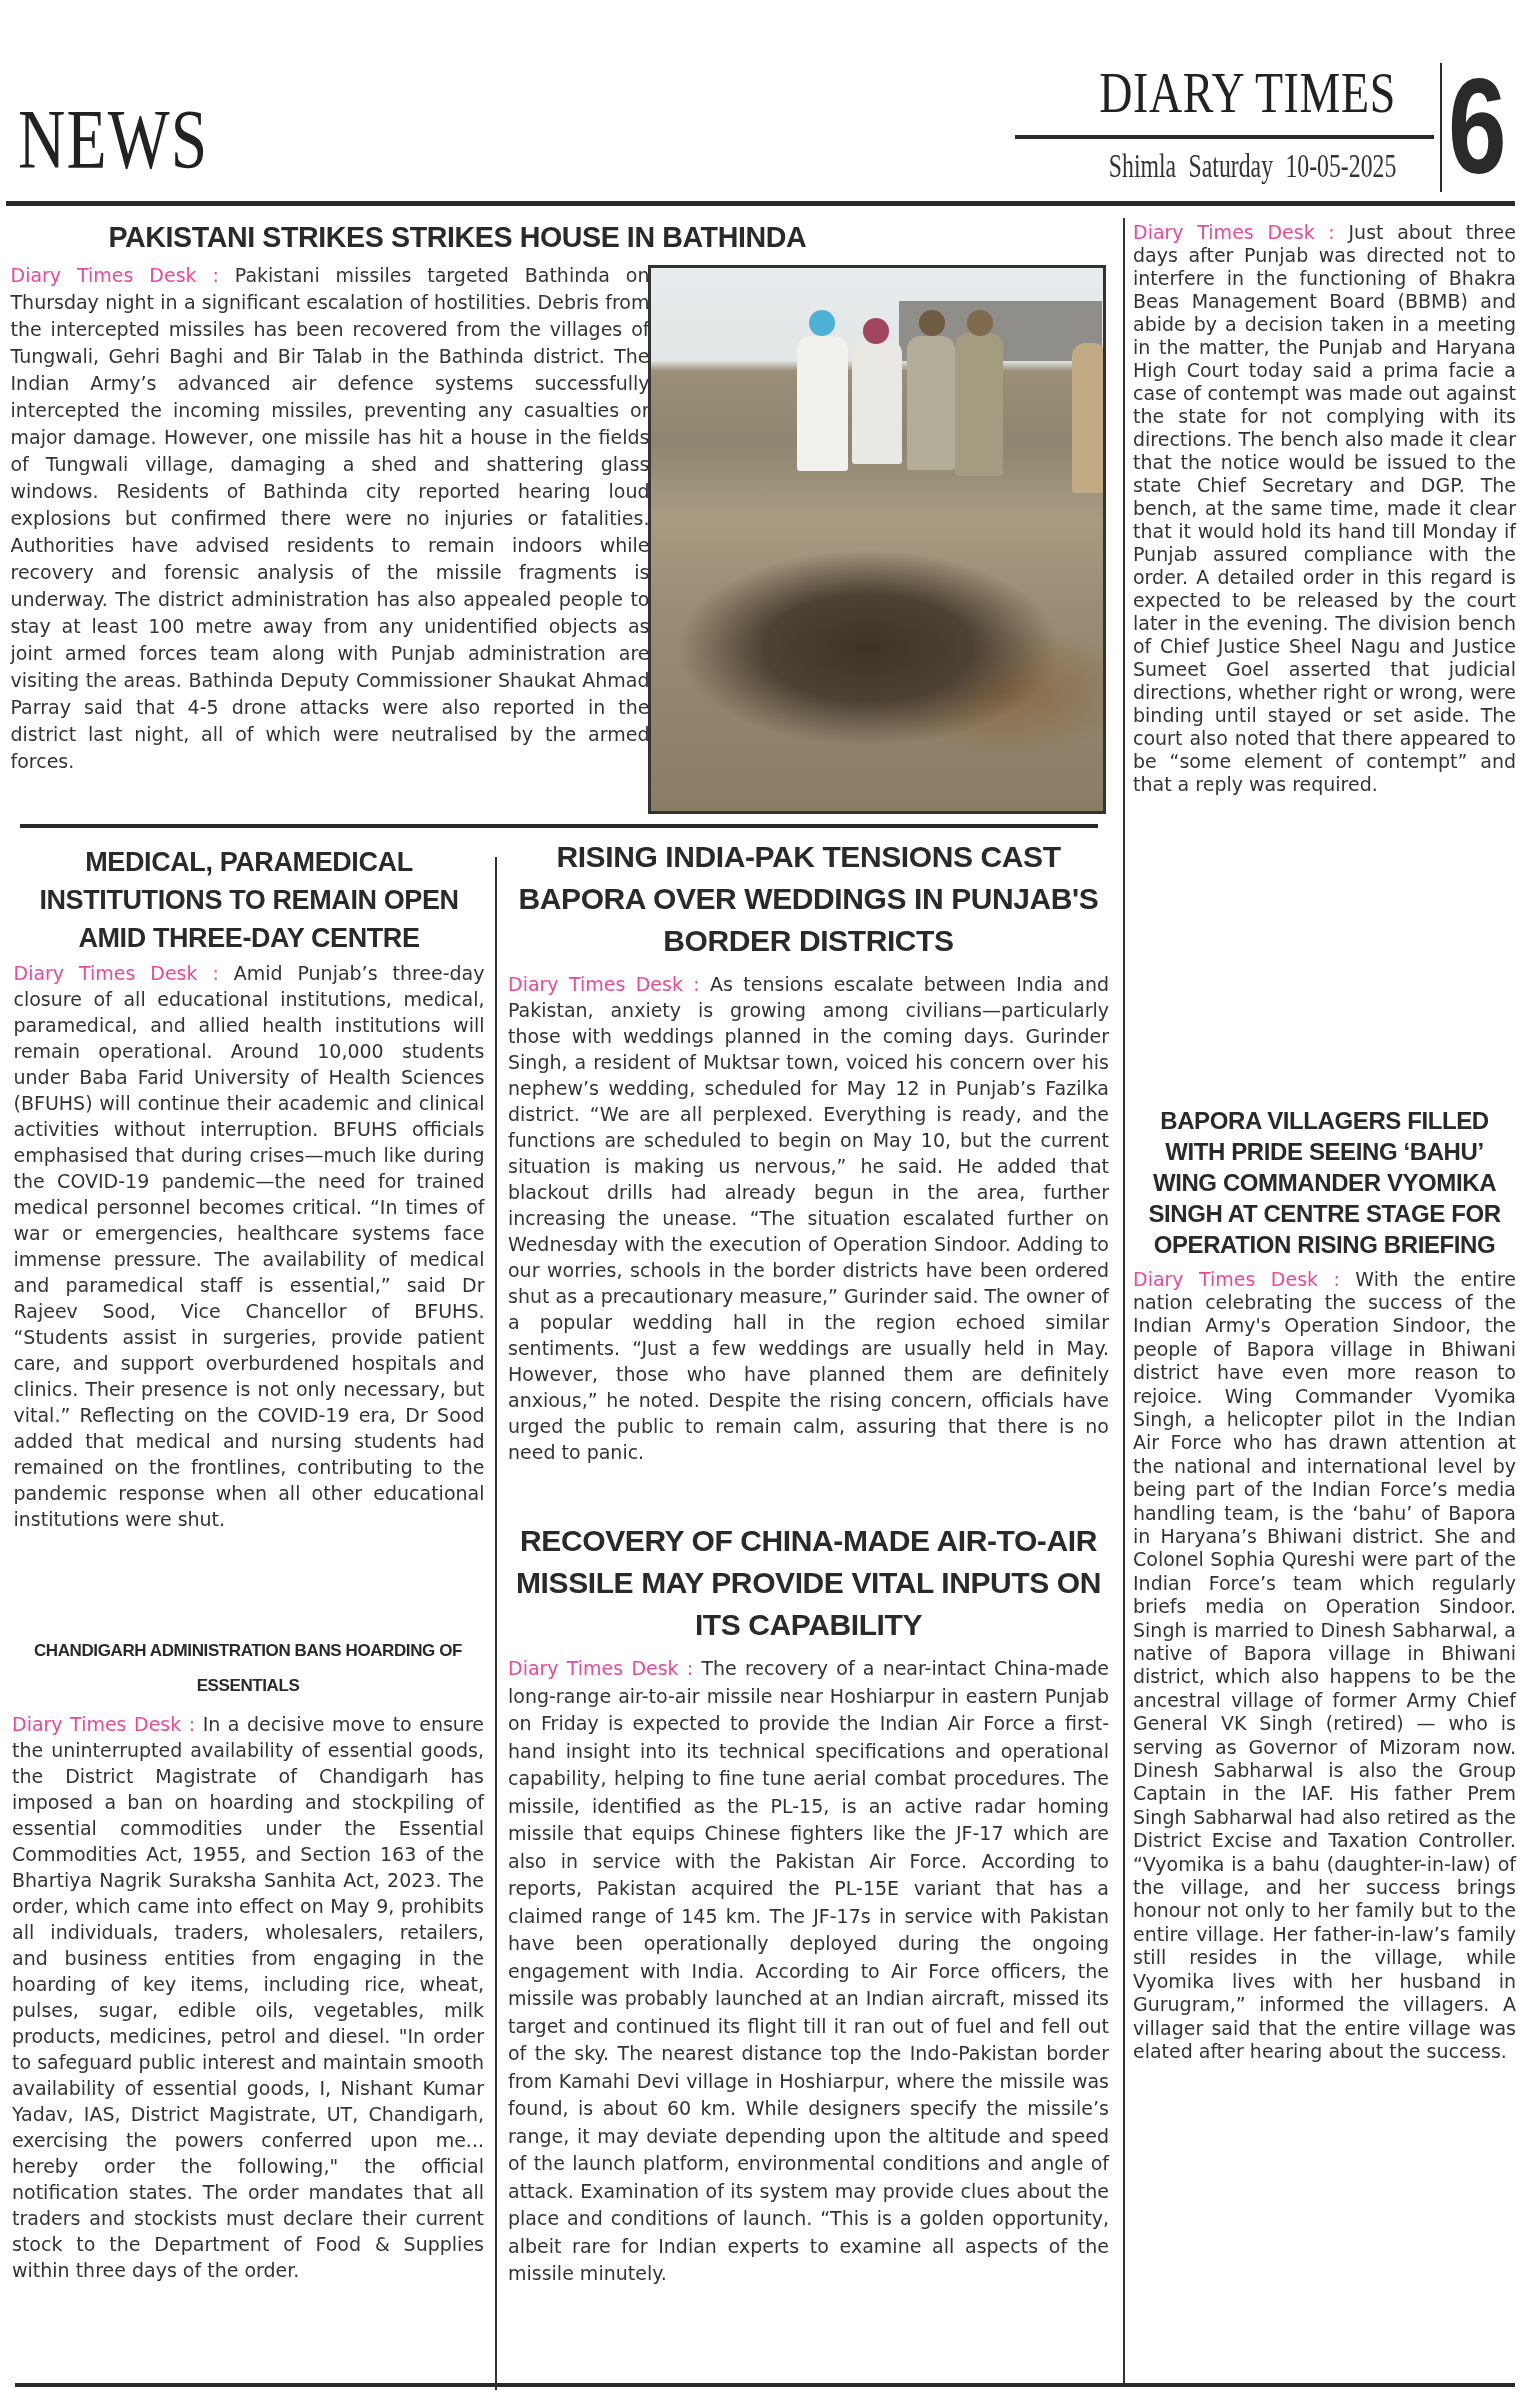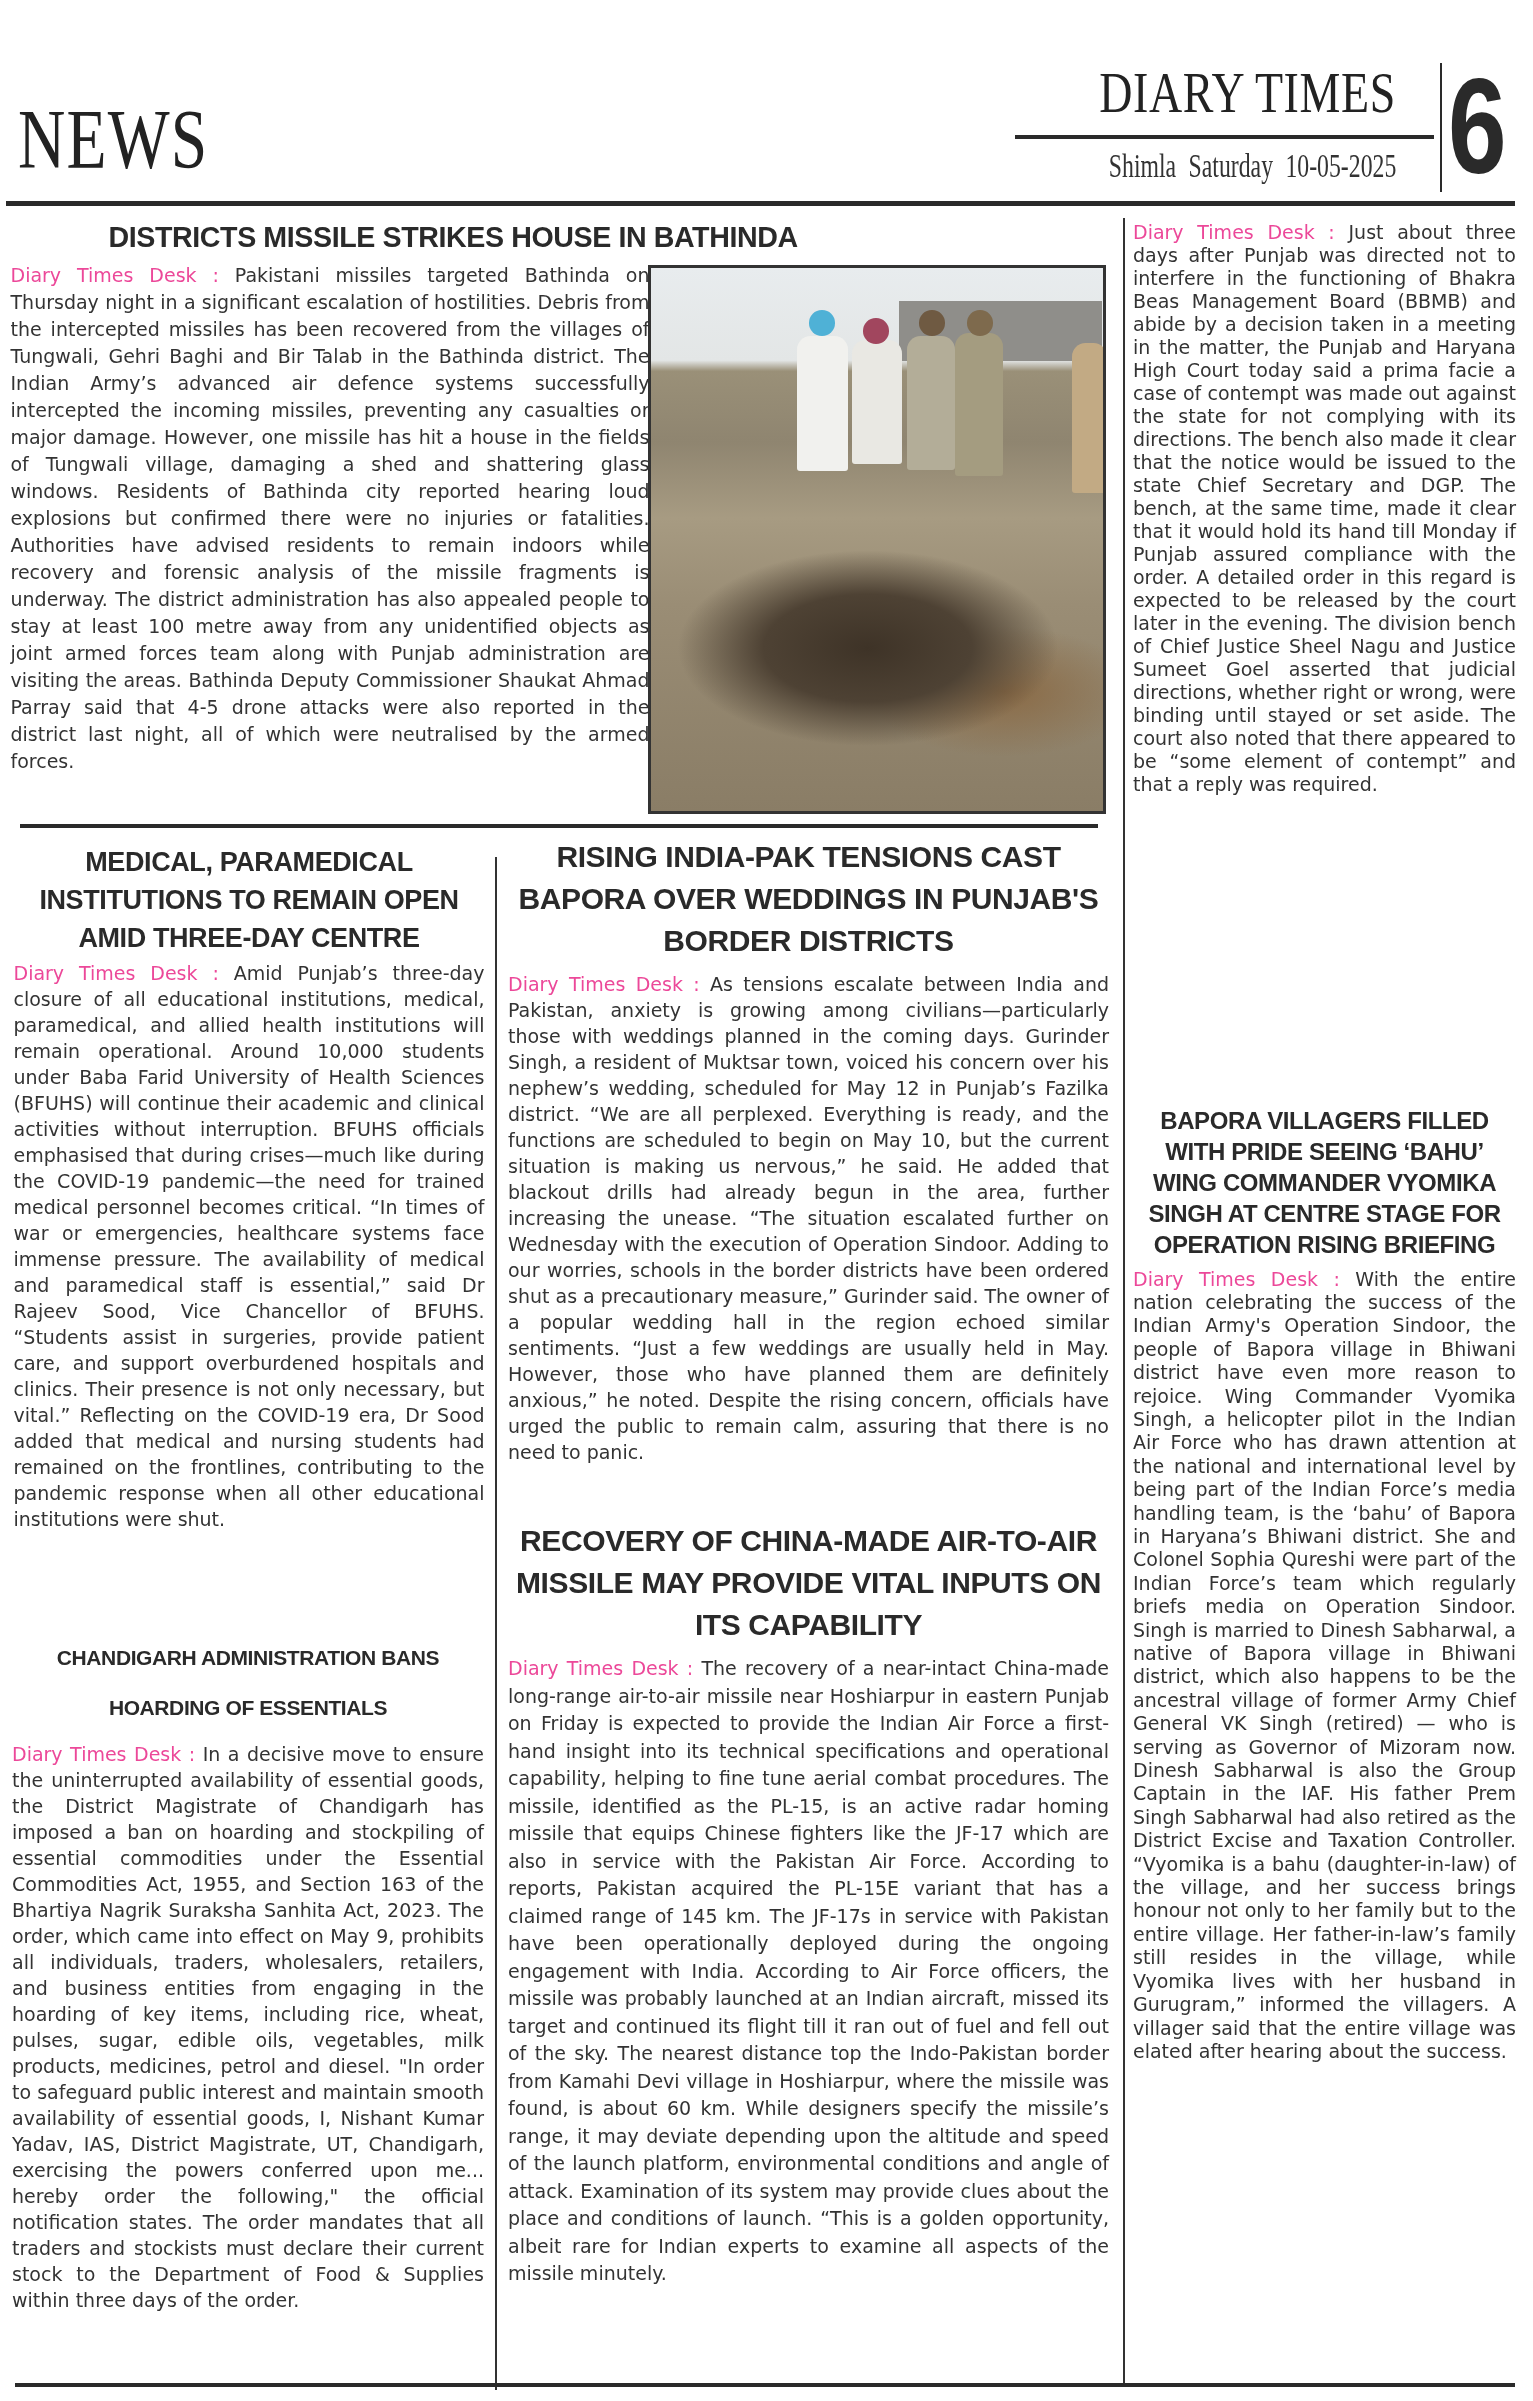--- a/index.html
+++ b/index.html
@@ -62,21 +62,21 @@
   .rule-mid { position: absolute; left: 19.5px; top: 824px; width: 1078px; height: 3.8px; background: #2a2a2a; }
   .vrule-right { position: absolute; left: 1123px; top: 218px; width: 2.3px; height: 2165px; background: #333; }
   .vrule-mid { position: absolute; left: 495px; top: 857px; width: 2.3px; height: 1533px; background: #333; }
   .bottom-rule { position: absolute; left: 15px; top: 2383px; width: 1500px; height: 3.8px; background: #2a2a2a; }
 
   .a2 { position: absolute; left: 13.5px; top: 843px; width: 471px; }
   .a2 .headline { font-size: 27px; line-height: 38px; }
   .a2 .article-body { font-size: 19px; line-height: 26px; margin-top: 3px; }
 
   .a3 { position: absolute; left: 12px; top: 1633px; width: 472px; }
-  .a3 .headline { font-size: 21px; line-height: 50px; }
+  .a3 .headline { font-size: 17px; line-height: 35px; }
   .a3 .article-body { font-size: 19px; line-height: 26px; margin-top: 7.5px; }
 
   .a4 { position: absolute; left: 508px; top: 836px; width: 601px; }
   .a4 .headline { font-size: 30px; line-height: 42px; }
   .a4 .article-body { font-size: 19px; line-height: 26px; margin-top: 9px; }
 
   .a5 { position: absolute; left: 508px; top: 1520px; width: 601px; }
   .a5 .headline { font-size: 30px; line-height: 42px; }
   .a5 .article-body { font-size: 19px; line-height: 27.5px; margin-top: 9px; }
 
@@ -93,21 +93,21 @@
 
 <div class="masthead-news">NEWS</div>
 <div class="masthead-title">DIARY TIMES</div>
 <div class="masthead-rule-small"></div>
 <div class="masthead-dateline">Shimla  Saturday  10-05-2025</div>
 <div class="masthead-vrule"></div>
 <div class="page-number">6</div>
 <div class="top-rule"></div>
 
 <article class="a1">
-  <h1 class="headline">DISTRICTS MISSILE STRIKES HOUSE IN BATHINDA</h1>
+  <h1 class="headline">PAKISTANI STRIKES STRIKES HOUSE IN BATHINDA</h1>
   <p class="article-body">
     <span class="byline">Diary Times Desk  :</span>
     <span>Pakistani missiles targeted Bathinda on Thursday night in a significant escalation of hostilities. Debris from the intercepted missiles has been recovered from the villages of Tungwali, Gehri Baghi and Bir Talab in the Bathinda district. The Indian Army’s advanced air defence systems successfully intercepted the incoming missiles, preventing any casualties or major damage. However, one missile has hit a house in the fields of Tungwali village, damaging a shed and shattering glass windows. Residents of Bathinda city reported hearing loud explosions but confirmed there were no injuries or fatalities. Authorities have advised residents to remain indoors while recovery and forensic analysis of the missile fragments is underway. The district administration has also appealed people to stay at least 100 metre away from any unidentified objects as joint armed forces team along with Punjab administration are visiting the areas. Bathinda Deputy Commissioner Shaukat Ahmad Parray said that 4-5 drone attacks were also reported in the district last night, all of which were neutralised by the armed forces.</span>
   </p>
 </article>
 <div class="photo" title="Officials and police inspecting a missile crater with debris in a field">
   <div class="building"></div>
   <div class="person" style="left:146px;top:68px;width:51px;height:135px;background:#f1f1ee;"></div>
   <div class="head" style="left:158px;top:42px;background:#4fb1d6;"></div>
   <div class="person" style="left:201px;top:72px;width:50px;height:124px;background:#e9e8e3;"></div>

